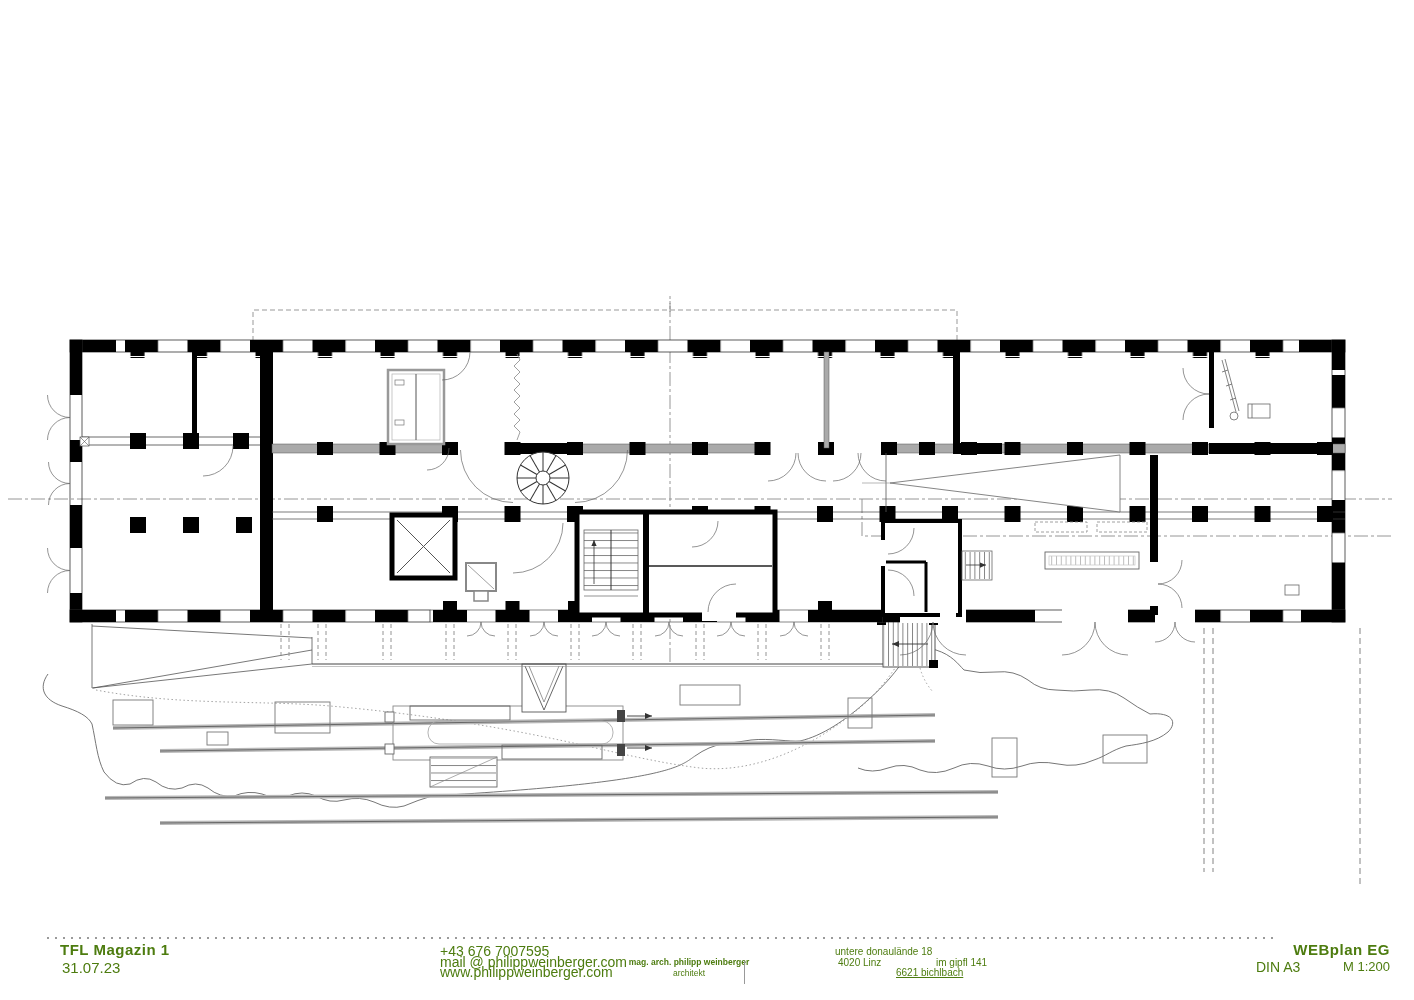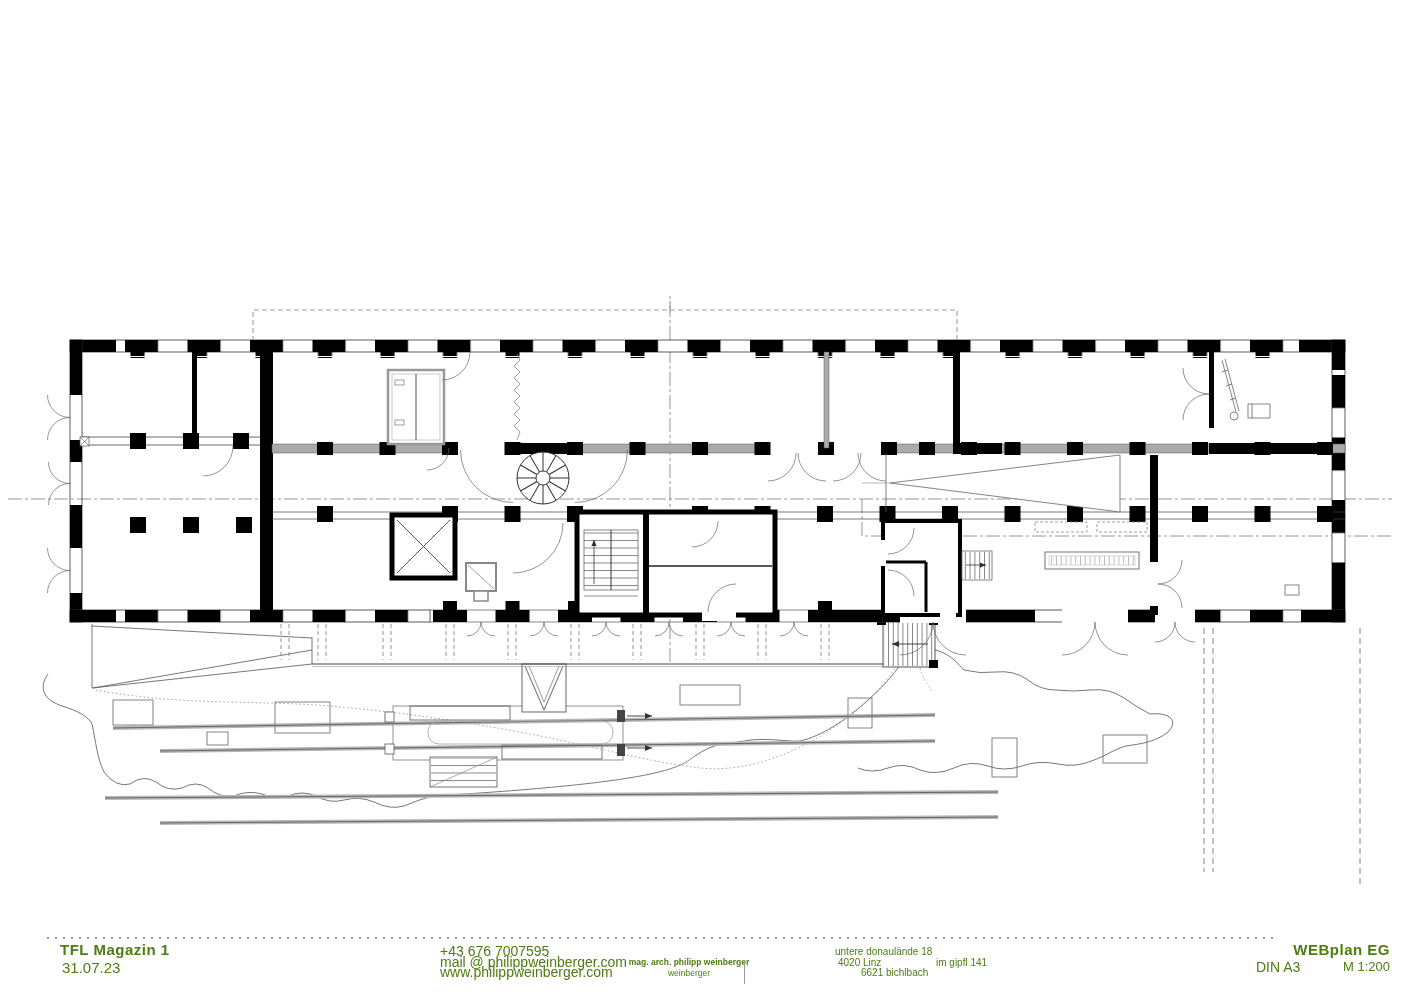--- a/index.html
+++ b/index.html
@@ -12,21 +12,21 @@
   .tb{position:absolute;white-space:nowrap;}
   .project{left:60px;top:11px;font-size:15px;font-weight:bold;letter-spacing:.5px;}
   .date{left:62px;top:29px;font-size:15px;}
   .contact{left:440px;top:16px;width:186px;text-align:left;font-size:14px;line-height:10.5px;}
   .architect{left:600px;top:27px;width:178px;text-align:center;font-size:8.5px;line-height:10.5px;}
   .architect .nm{font-weight:bold;}
   .addr{font-size:10px;margin-left:43px;}
   .addr1{left:792px;top:16px;}
   .addr2{left:795px;top:27px;}
   .addr3{left:853px;top:27px;padding-left:40px;}
-  .addr4{left:818px;top:37px;}
+  .addr4{left:853px;top:37px;text-decoration:underline;}
   .vsep{position:absolute;left:744px;top:31px;width:1px;height:23px;background:#999;}
   .planname{right:24px;top:11px;font-size:15px;font-weight:bold;letter-spacing:.5px;text-align:right;}
   .format{left:1256px;top:29px;font-size:14px;}
   .scale{right:24px;top:29px;font-size:13px;text-align:left;}
 </style>
 </head>
 <body>
 
 <div class="sheet">
 
@@ -442,21 +442,21 @@
   <div class="tb date">31.07.23</div>
 
   <div class="tb contact">
     <div>+43 676 7007595</div>
     <div>mail @ philippweinberger.com</div>
     <div>www.philippweinberger.com</div>
   </div>
 
   <div class="tb architect">
     <div class="nm">mag. arch. philipp weinberger</div>
-    <div>weinberger</div>
+    <div>architekt</div>
   </div>
 
   <div class="tb addr addr1">untere donaulände 18</div>
   <div class="tb addr addr2">4020 Linz</div>
   <div class="tb addr addr3">im gipfl 141</div>
   <div class="tb addr addr4">6621 bichlbach</div>
   <div class="vsep"></div>
 
   <div class="tb planname">WEBplan EG</div>
   <div class="tb format">DIN A3</div>

